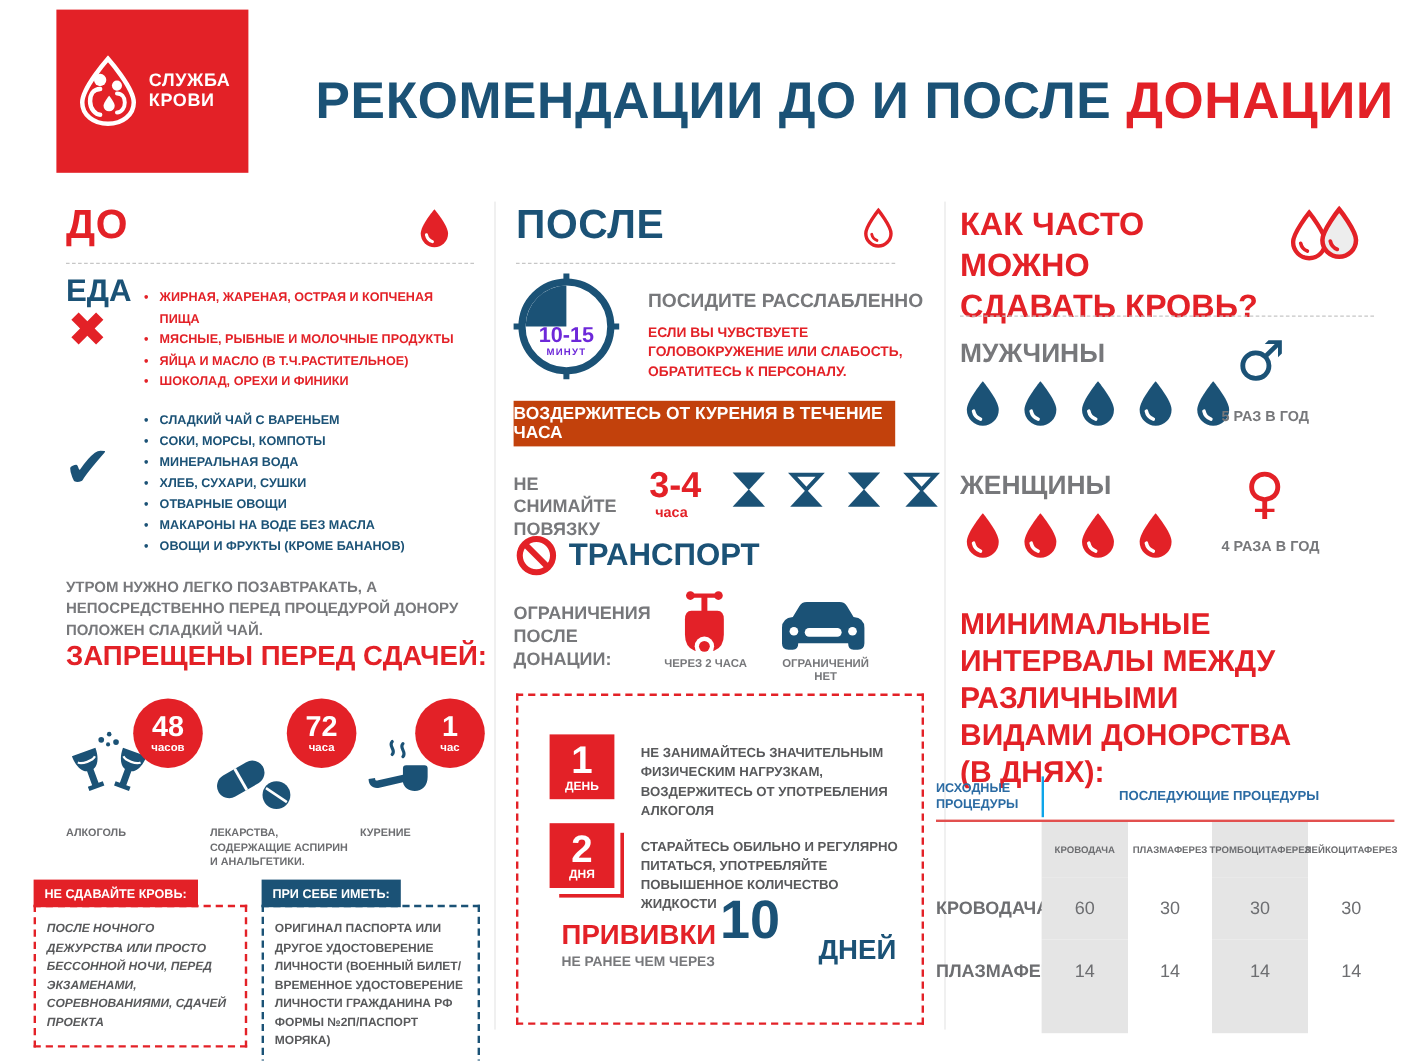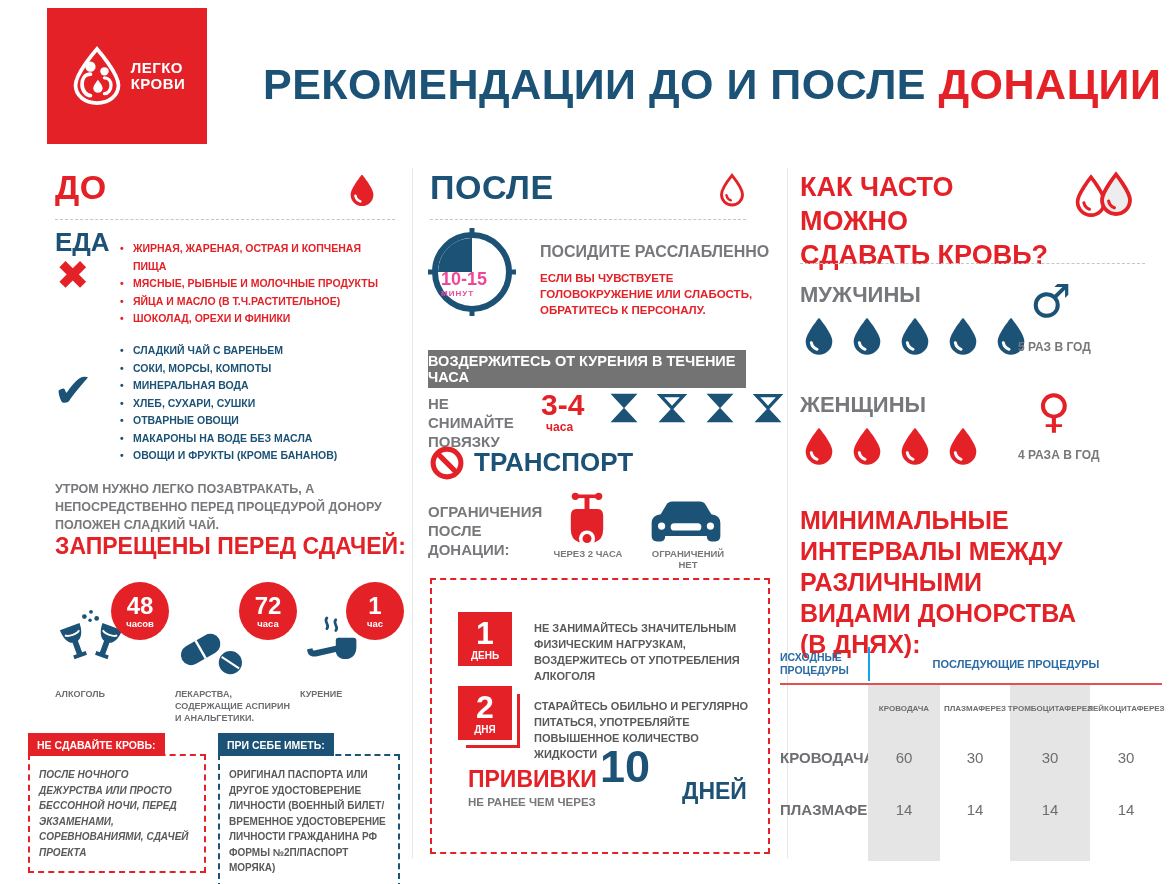--- a/index.html
+++ b/index.html
@@ -42,28 +42,28 @@
   .note-box{position:absolute;}
   .note-box .bar{display:inline-block;position:relative;z-index:2;color:#fff;font-weight:bold;
                  font-size:10.5px;padding:6px 9px 5px;}
   .note-box .body{border:2px dashed;padding:11px 9px;font-size:10px;font-weight:bold;color:#58595b;
                   line-height:15.5px;margin-top:-2px;}
   .note-box.red-box .bar{background:#e32127;}
   .note-box.red-box .body{border-color:#e32127;font-style:italic;}
   .note-box.blue-box .bar{background:#1b5276;}
   .note-box.blue-box .body{border-color:#1b5276;}
 
-  .banner{left:428px;top:334px;width:318px;height:38px;background:#737373;color:#fff;display:flex;
-          align-items:center;justify-content:center;font-size:14.5px;font-weight:bold;margin-top:16px;}
+  .banner{left:428px;top:334px;width:318px;height:38px;background:#c2410c;color:#fff;display:flex;
+          align-items:center;justify-content:center;font-size:14.5px;font-weight:bold;}
 
   svg.icon{display:block;}
   svg.fillcur{fill:currentColor;}
 
   .clock-wrap{left:426px;top:226px;width:92px;height:92px;}
-  .clock-text{position:absolute;left:15px;top:44px;width:100%;text-align:left;color:#ec4899;line-height:1;}
+  .clock-text{position:absolute;left:0;top:44px;width:100%;text-align:center;color:#6d28d9;line-height:1;}
   .clock-text .cv{font-size:18px;font-weight:bold;}
   .clock-text .cu{font-size:8px;font-weight:bold;letter-spacing:1px;margin-top:2px;}
 
   .hg-row{display:flex;gap:12px;}
 
   .day-square{position:absolute;width:54px;height:54px;background:#e32127;color:#fff;display:flex;
               flex-direction:column;align-items:center;justify-content:center;line-height:1;}
   .day-square .dv{font-size:32px;font-weight:bold;}
   .day-square .du{font-size:10px;font-weight:bold;margin-top:2px;}
   .day-square.stacked::after{content:"";position:absolute;right:-8px;top:8px;bottom:-8px;left:8px;
@@ -119,21 +119,21 @@
   <div class="abs logo">
     <svg class="icon" width="56" height="60" viewBox="0 0 60 64">
       <path d="M30 3C30 3 7 29 7 42c0 11 10 19 23 19s23-8 23-19C53 29 30 3 30 3Z" fill="none" stroke="#fff" stroke-width="4"></path>
       <circle cx="23" cy="22" r="5.5" fill="#fff"></circle>
       <circle cx="38" cy="27" r="4.5" fill="#fff"></circle>
       <path d="M23 30c-6 0-9 5-9 11 0 7 5 12 9 12" fill="none" stroke="#fff" stroke-width="4" stroke-linecap="round"></path>
       <path d="M38 34c4 0 7 3 7 8 0 5-3 9-7 9" fill="none" stroke="#fff" stroke-width="3.5" stroke-linecap="round"></path>
       <path d="M31 36c0 0-5 6-5 9a5 5 0 0 0 10 0c0-3-5-9-5-9Z" fill="#fff"></path>
     </svg>
     <div class="logo-text">
-      <div>ЛЕГКО</div>
+      <div>СЛУЖБА</div>
       <div>КРОВИ</div>
     </div>
   </div>
 
   <div class="abs title">
     <span class="blue">РЕКОМЕНДАЦИИ ДО И ПОСЛЕ</span>
     <span class="red">ДОНАЦИИ</span>
   </div>
 
   <div class="abs vline" style="left:412px"></div>

